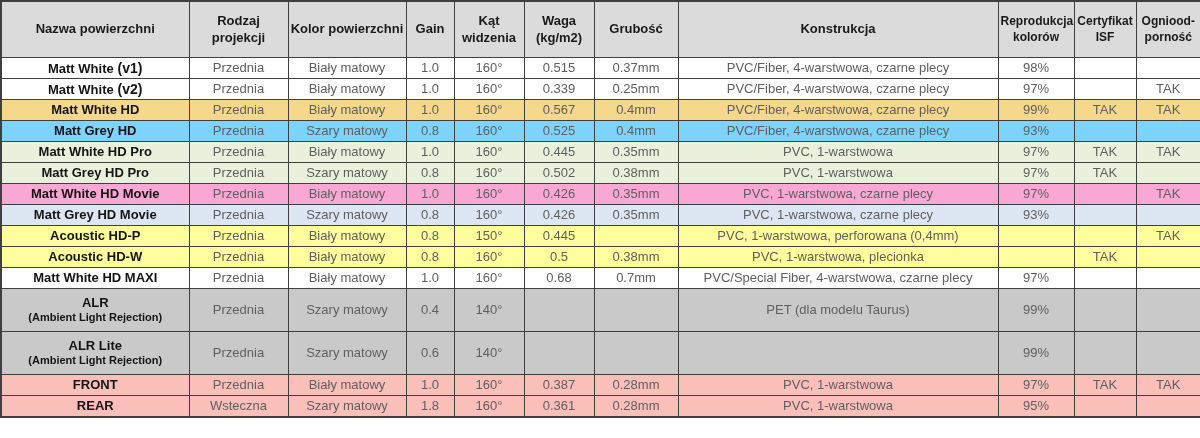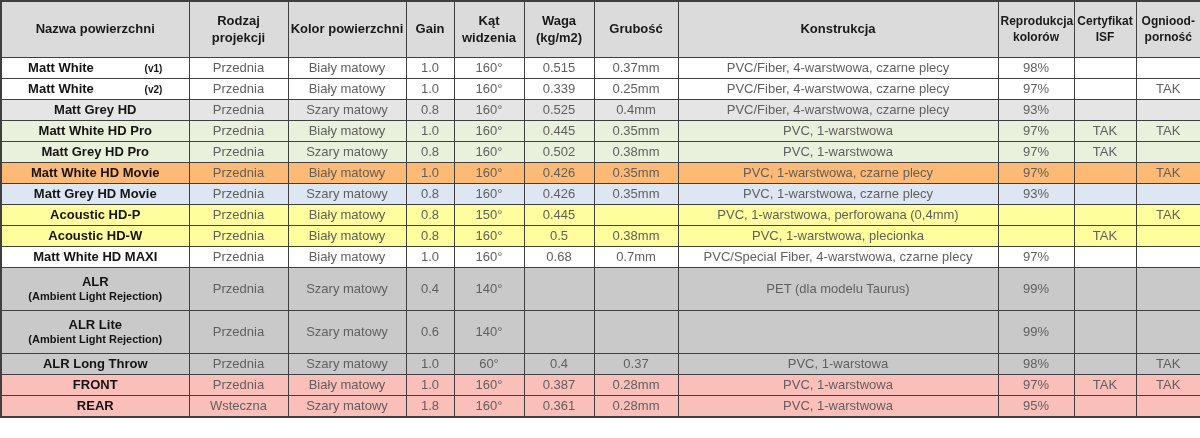--- a/index.html
+++ b/index.html
@@ -27,21 +27,21 @@
     color:#5f5f5f;
     height:20px;
     line-height:1.15;
   }
   tbody tr.tall td { height:42px; }
   td.name-cell {
     font-weight:bold;
     color:#141414;
     font-size:13px;
   }
-  td.name-cell .suffix { font-size:10px;padding-left:48px; }
+  td.name-cell .suffix { font-size:14px; }
   td.name-cell .name2 { font-size:11px; }
 </style>
 </head>
 <body>
 
 <div class="wrap">
   <table>
     <colgroup>
       <col style="width:188px">
         <col style="width:99px">
@@ -90,21 +90,34 @@
           <td>Biały matowy</td>
           <td>1.0</td>
           <td>160°</td>
           <td>0.339</td>
           <td>0.25mm</td>
           <td>PVC/Fiber, 4-warstwowa, czarne plecy</td>
           <td>97%</td>
           <td></td>
           <td>TAK</td>
         </tr>
-        <tr style="background-color: #e5e5e5;">
+        <tr style="background-color: rgb(246, 216, 140);">
+          <td class="name-cell"><span>Matt White HD</span></td>
+          <td>Przednia</td>
+          <td>Biały matowy</td>
+          <td>1.0</td>
+          <td>160°</td>
+          <td>0.567</td>
+          <td>0.4mm</td>
+          <td>PVC/Fiber, 4-warstwowa, czarne plecy</td>
+          <td>99%</td>
+          <td>TAK</td>
+          <td>TAK</td>
+        </tr>
+        <tr style="background-color: #7dd3fc;">
           <td class="name-cell"><span>Matt Grey HD</span></td>
           <td>Przednia</td>
           <td>Szary matowy</td>
           <td>0.8</td>
           <td>160°</td>
           <td>0.525</td>
           <td>0.4mm</td>
           <td>PVC/Fiber, 4-warstwowa, czarne plecy</td>
           <td>93%</td>
           <td></td>
@@ -129,21 +142,21 @@
           <td>Szary matowy</td>
           <td>0.8</td>
           <td>160°</td>
           <td>0.502</td>
           <td>0.38mm</td>
           <td>PVC, 1-warstwowa</td>
           <td>97%</td>
           <td>TAK</td>
           <td></td>
         </tr>
-        <tr style="background-color: #fdba74; margin-top: 23px;">
+        <tr style="background-color: #f9a8d4; margin-top: 23px;">
           <td class="name-cell"><span>Matt White HD Movie</span></td>
           <td>Przednia</td>
           <td>Biały matowy</td>
           <td>1.0</td>
           <td>160°</td>
           <td>0.426</td>
           <td>0.35mm</td>
           <td>PVC, 1-warstwowa, czarne plecy</td>
           <td>97%</td>
           <td></td>
@@ -219,33 +232,20 @@
           <td>Przednia</td>
           <td>Szary matowy</td>
           <td>0.6</td>
           <td>140°</td>
           <td></td>
           <td></td>
           <td></td>
           <td>99%</td>
           <td></td>
           <td></td>
-        </tr>
-        <tr style="background-color: rgb(201, 201, 201);">
-          <td class="name-cell"><span>ALR Long Throw</span></td>
-          <td>Przednia</td>
-          <td>Szary matowy</td>
-          <td>1.0</td>
-          <td>60°</td>
-          <td>0.4</td>
-          <td>0.37</td>
-          <td>PVC, 1-warstowa</td>
-          <td>98%</td>
-          <td></td>
-          <td>TAK</td>
         </tr>
         <tr style="background-color: rgb(251, 191, 186);">
           <td class="name-cell"><span>FRONT</span></td>
           <td>Przednia</td>
           <td>Biały matowy</td>
           <td>1.0</td>
           <td>160°</td>
           <td>0.387</td>
           <td>0.28mm</td>
           <td>PVC, 1-warstwowa</td>

